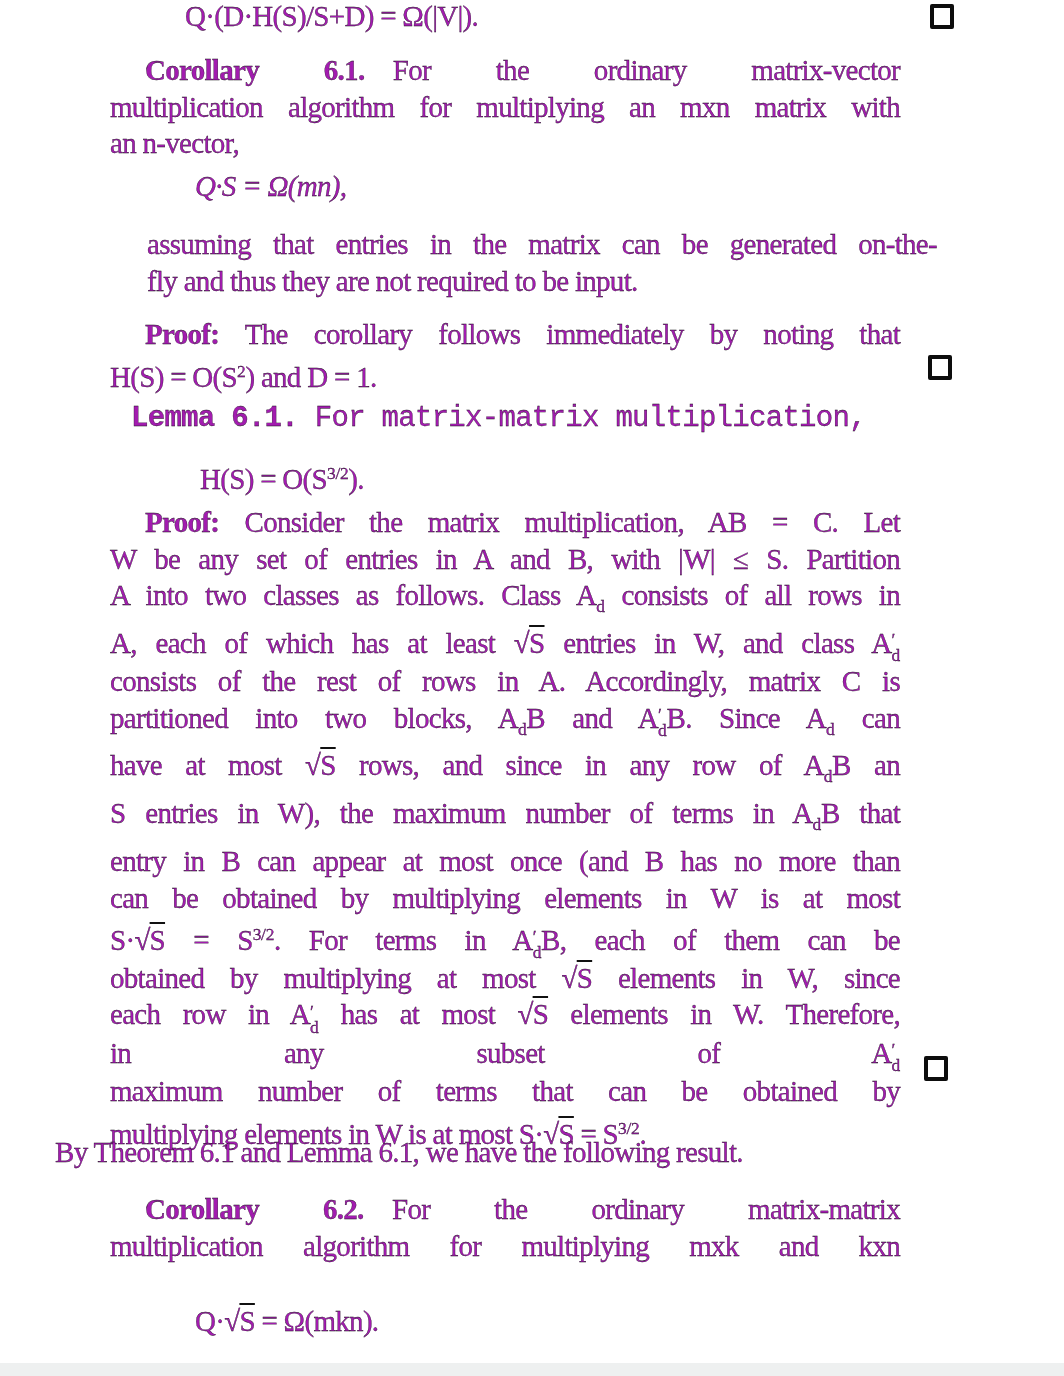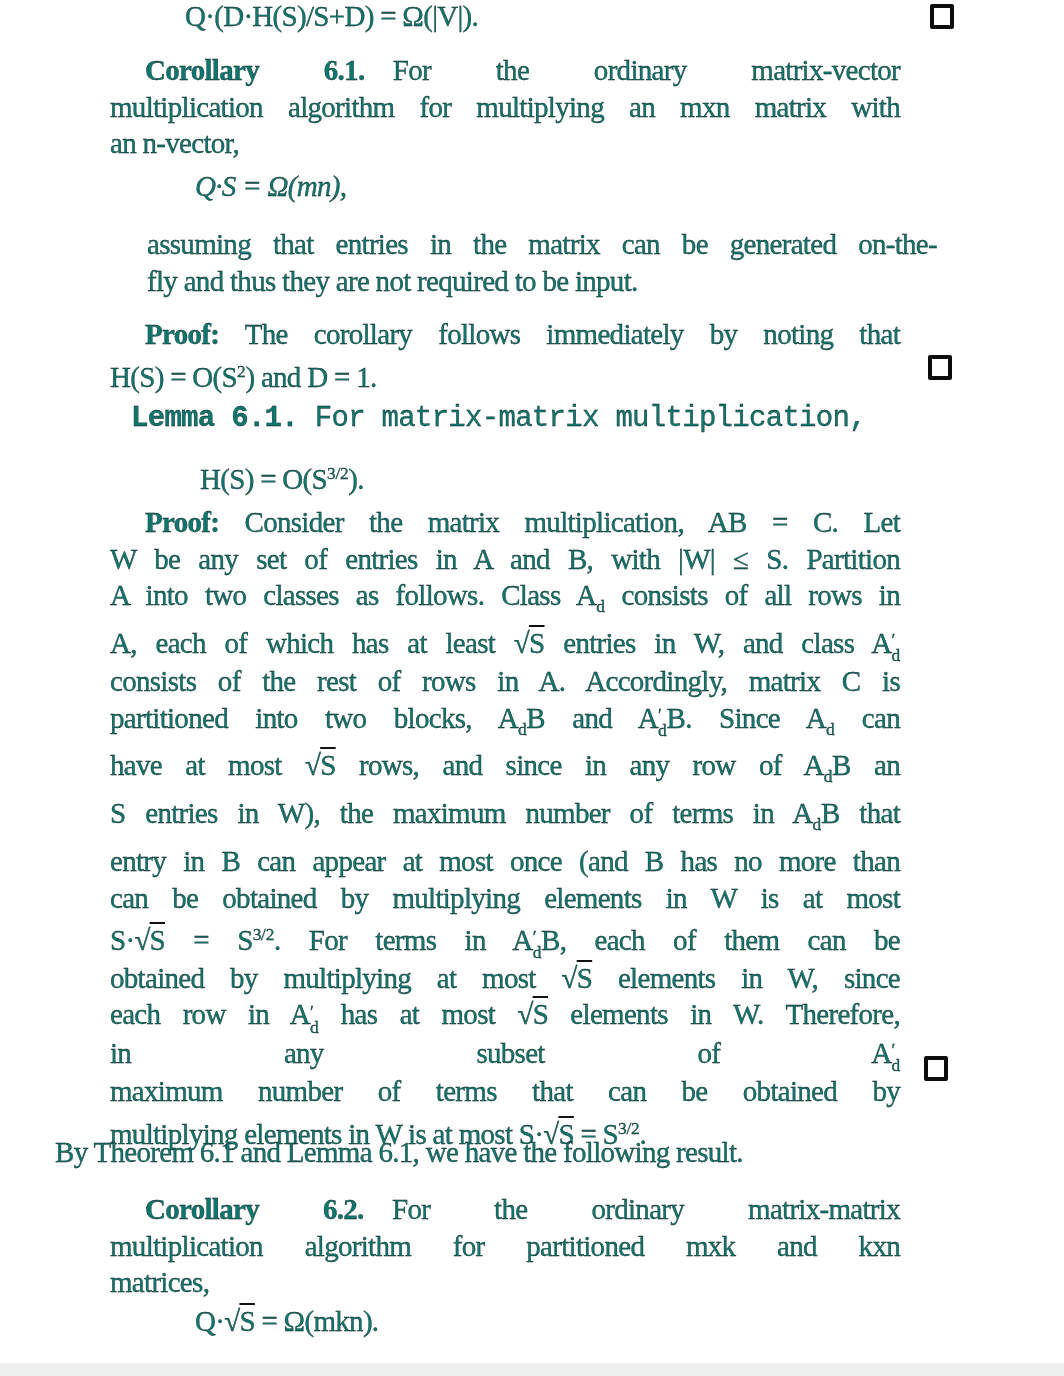--- a/index.html
+++ b/index.html
@@ -42,21 +42,21 @@
   }
   .edge-strip {
     position: absolute;
     left: 0;
     width: 1064px;
   }
 </style>
 </head>
 <body>
 
-<div class="page" style="width: 1064px; height: 1376px; background: rgb(255, 255, 255); color: #0f766e;">
+<div class="page" style="width: 1064px; height: 1376px; background: rgb(255, 255, 255); color: #a21caf;">
   <div class="edge-strip" style="top: 1363px; height: 13px; background: rgb(238, 240, 240);"></div>
 <div class="block" style="top: -2px; left: 110px; width: 790px;">
       <div class="line" style="text-indent: 75px;"><span class="">Q·(D·H(S)/S+D) = Ω(|V|).</span></div>
     </div>
     <div class="block" style="top: 52px; left: 110px; width: 790px;">
       <div class="line just" style="text-indent: 35px;"><span class="bold">Corollary 6.1.</span><span class=""> For the ordinary matrix-vector</span></div>
       <div class="line just"><span class="">multiplication algorithm for multiplying an mxn matrix with</span></div>
       <div class="line"><span class="">an n-vector,</span></div>
     </div>
     <div class="block" style="top: 168px; left: 110px; width: 790px;">
@@ -92,22 +92,21 @@
       <div class="line just"><span class="">each row in A</span><span class="ss"><span>′</span><span>d</span></span><span class=""> has at most </span><span class="sqrt"><span>√</span><span class="bar">S</span></span><span class=""> elements in W. Therefore,</span></div>
       <div class="line just"><span class="">in any subset of A</span><span class="ss"><span>′</span><span>d</span></span></div>
       <div class="line just"><span class="">maximum number of terms that can be obtained by</span></div>
       <div class="line"><span class="">multiplying elements in W is at most S·</span><span class="sqrt"><span>√</span><span class="bar">S</span></span><span class=""> = S</span><span class="sup">3/2</span><span class="">.</span></div>
     </div>
     <div class="block" style="top: 1134px; left: 55px; width: 860px;">
       <div class="line"><span class="">By Theorem 6.1 and Lemma 6.1, we have the following result.</span></div>
     </div>
     <div class="block" style="top: 1191px; left: 110px; width: 790px;">
       <div class="line just" style="text-indent: 35px;"><span class="bold">Corollary 6.2.</span><span class=""> For the ordinary matrix-matrix</span></div>
-      <div class="line just"><span class="">multiplication algorithm for partitioned mxk and kxn</span></div>
-      <div class="line"><span class="">matrices,</span></div>
+      <div class="line just"><span class="">multiplication algorithm for multiplying mxk and kxn</span></div>
     </div>
     <div class="block" style="top: 1303px; left: 110px; width: 790px;">
       <div class="line" style="text-indent: 85px;"><span class="">Q·</span><span class="sqrt"><span>√</span><span class="bar">S</span></span><span class=""> = Ω(mkn).</span></div>
     </div>
     <div class="qed" style="left: 930px; top: 4px;"></div>
     <div class="qed" style="left: 928px; top: 355px;"></div>
     <div class="qed" style="left: 924px; top: 1056px;"></div>
   </div>
 
 </body></html>

